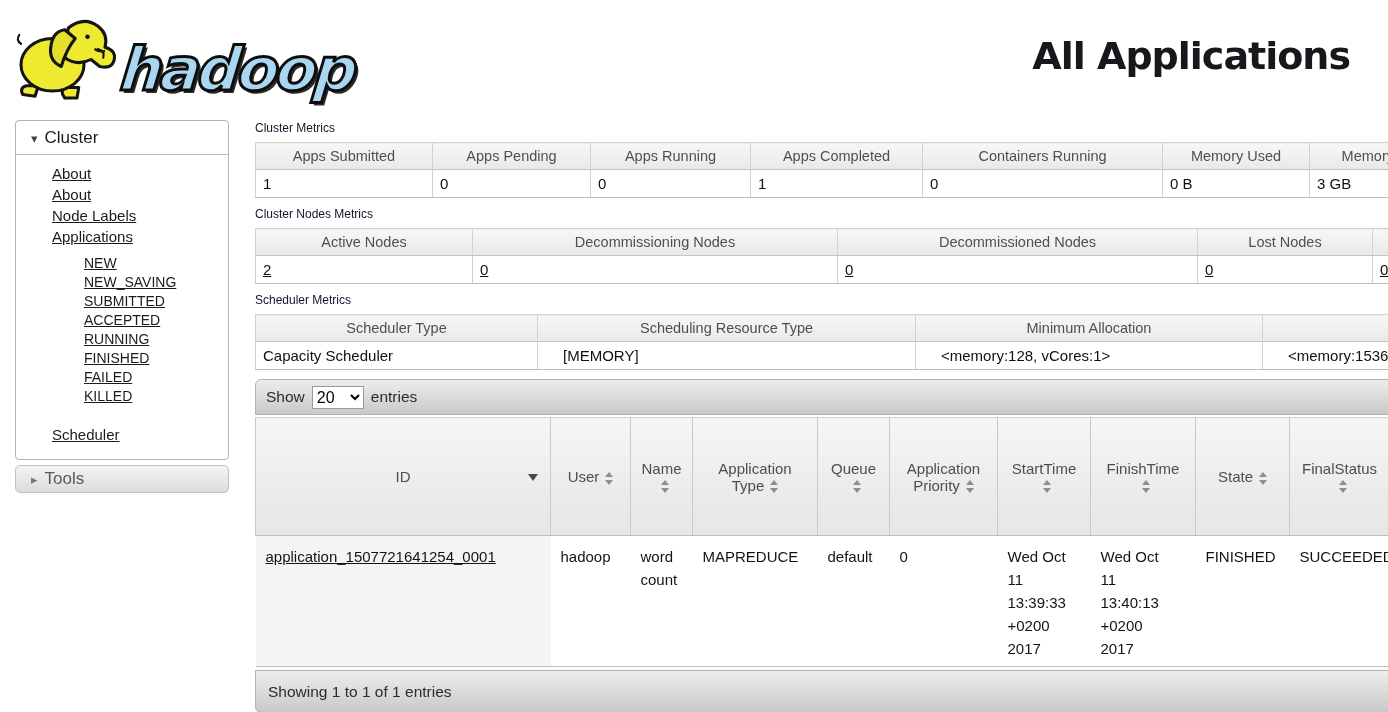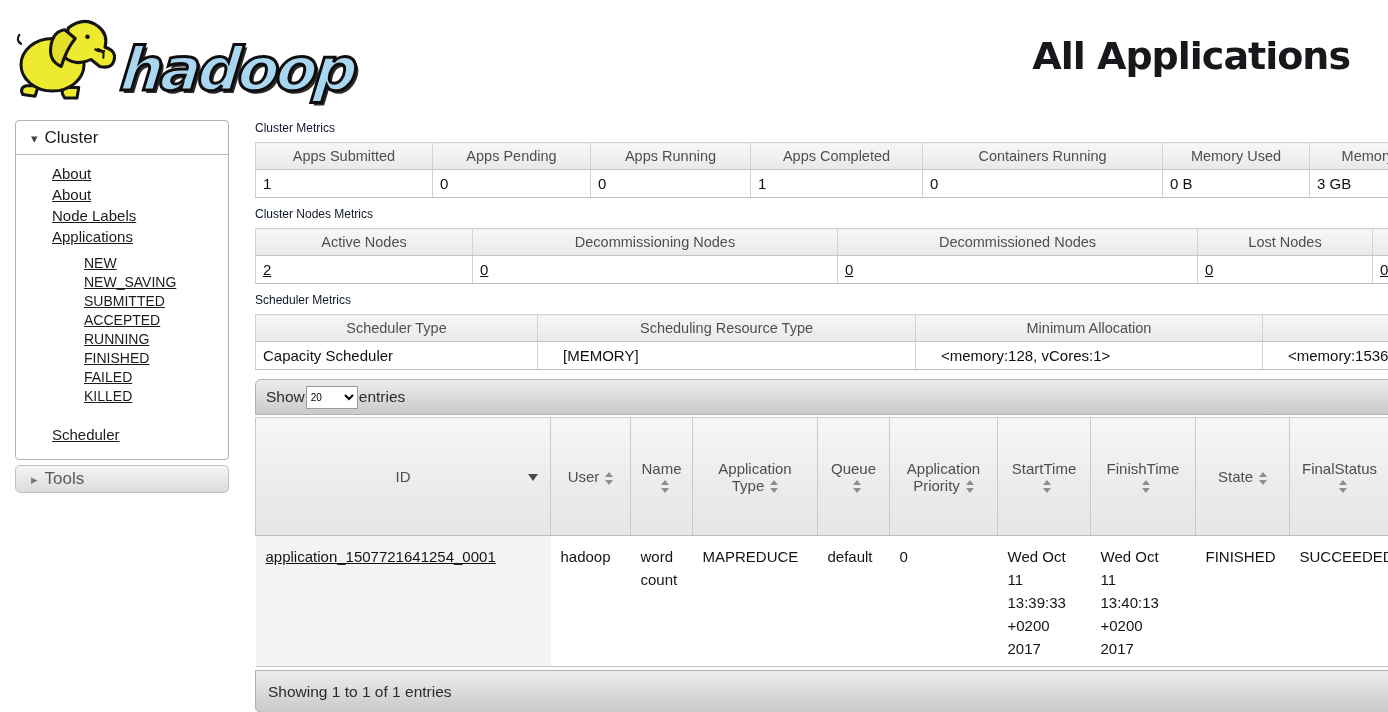--- a/index.html
+++ b/index.html
@@ -44,21 +44,21 @@
     border-bottom:1px solid #bdbdbd; border-left:1px solid #d2d2d2; border-right:1px solid #d2d2d2;
     white-space:nowrap; overflow:hidden; }
   table.metrics td a { color:#101010; text-decoration:underline; }
   table.metrics td.pad-lg { padding-left:25px; }
 
   
   .dt-wrap { margin-top:9px; width:1600px; }
   .dt-bar { background:linear-gradient(#ededed,#c9c9c9); border:1px solid #b2b2b2;
     height:36px; display:flex; align-items:center; font-size:15.5px; color:#2c2c2c; padding-left:10px; }
   .dt-bar-top { border-radius:6px 6px 0 0; }
-  .dt-bar select { margin:0 1px; width:52px; height:23px; font-size:10px; border:1px solid #9a9a9a; background:#fff; }
+  .dt-bar select { margin:0 7px; width:52px; height:23px; font-size:16px; border:1px solid #9a9a9a; background:#fff; }
   .dt-bar-bottom { border-radius:0 0 6px 6px; height:43px; margin-top:3px; padding-left:12px; }
 
   table.apps { border-collapse:collapse; table-layout:fixed; margin-top:2px; width:1534px; }
   table.apps th { background:linear-gradient(#f6f6f6,#ececec 55%,#e6e6e6); height:118px;
     font-weight:normal; font-size:15px; color:#4e4e4e; text-align:center; vertical-align:middle;
     border-right:1px solid #c9c9c9; border-bottom:1px solid #bdbdbd; border-top:1px solid #d8d8d8;
     padding:6px 10px; position:relative; }
   table.apps th:first-child { border-left:1px solid #c9c9c9; }
   table.apps td { vertical-align:top; font-size:15px; color:#141414; padding:9px 10px 6px 10px;
     line-height:23px; border-bottom:1px solid #c4c4c4; background:#fff; }

